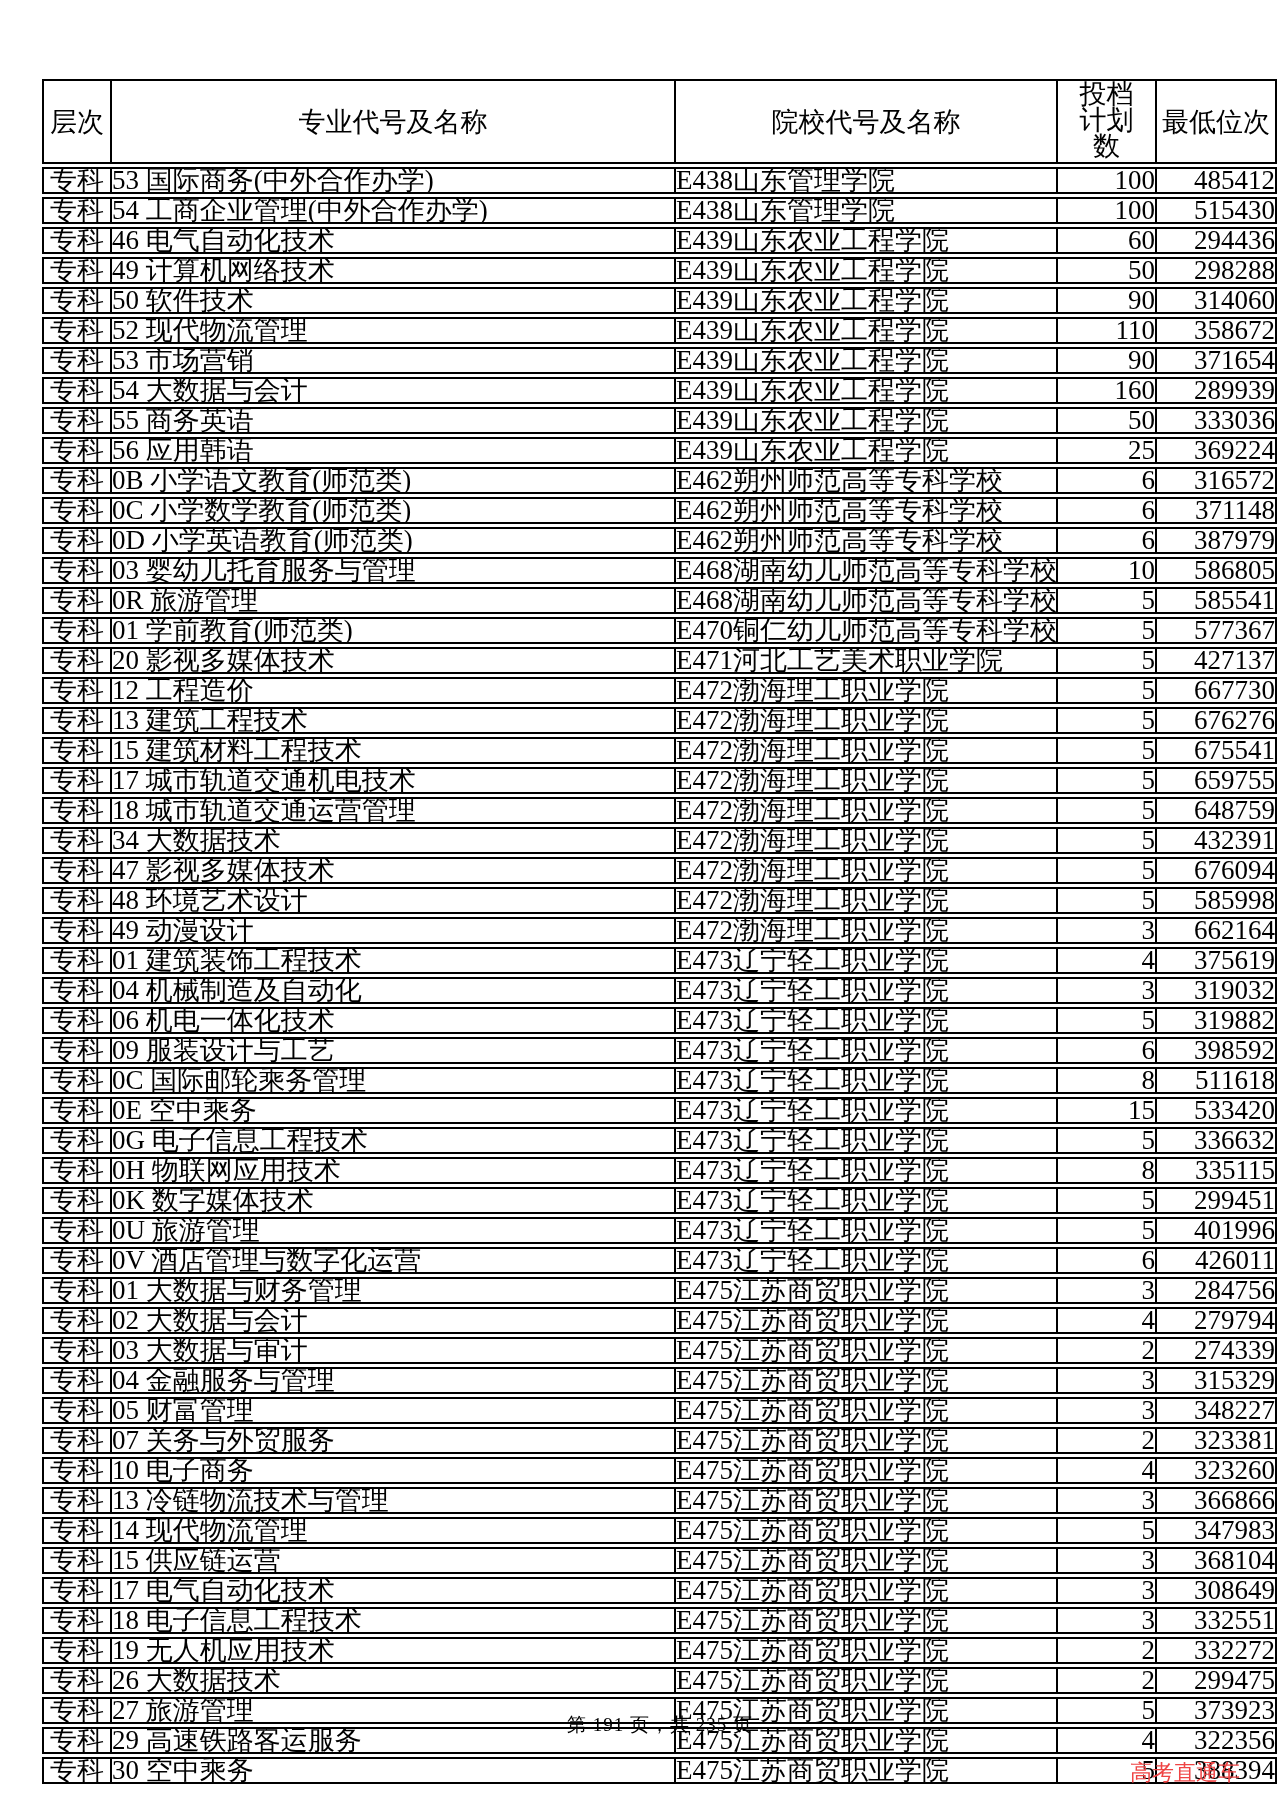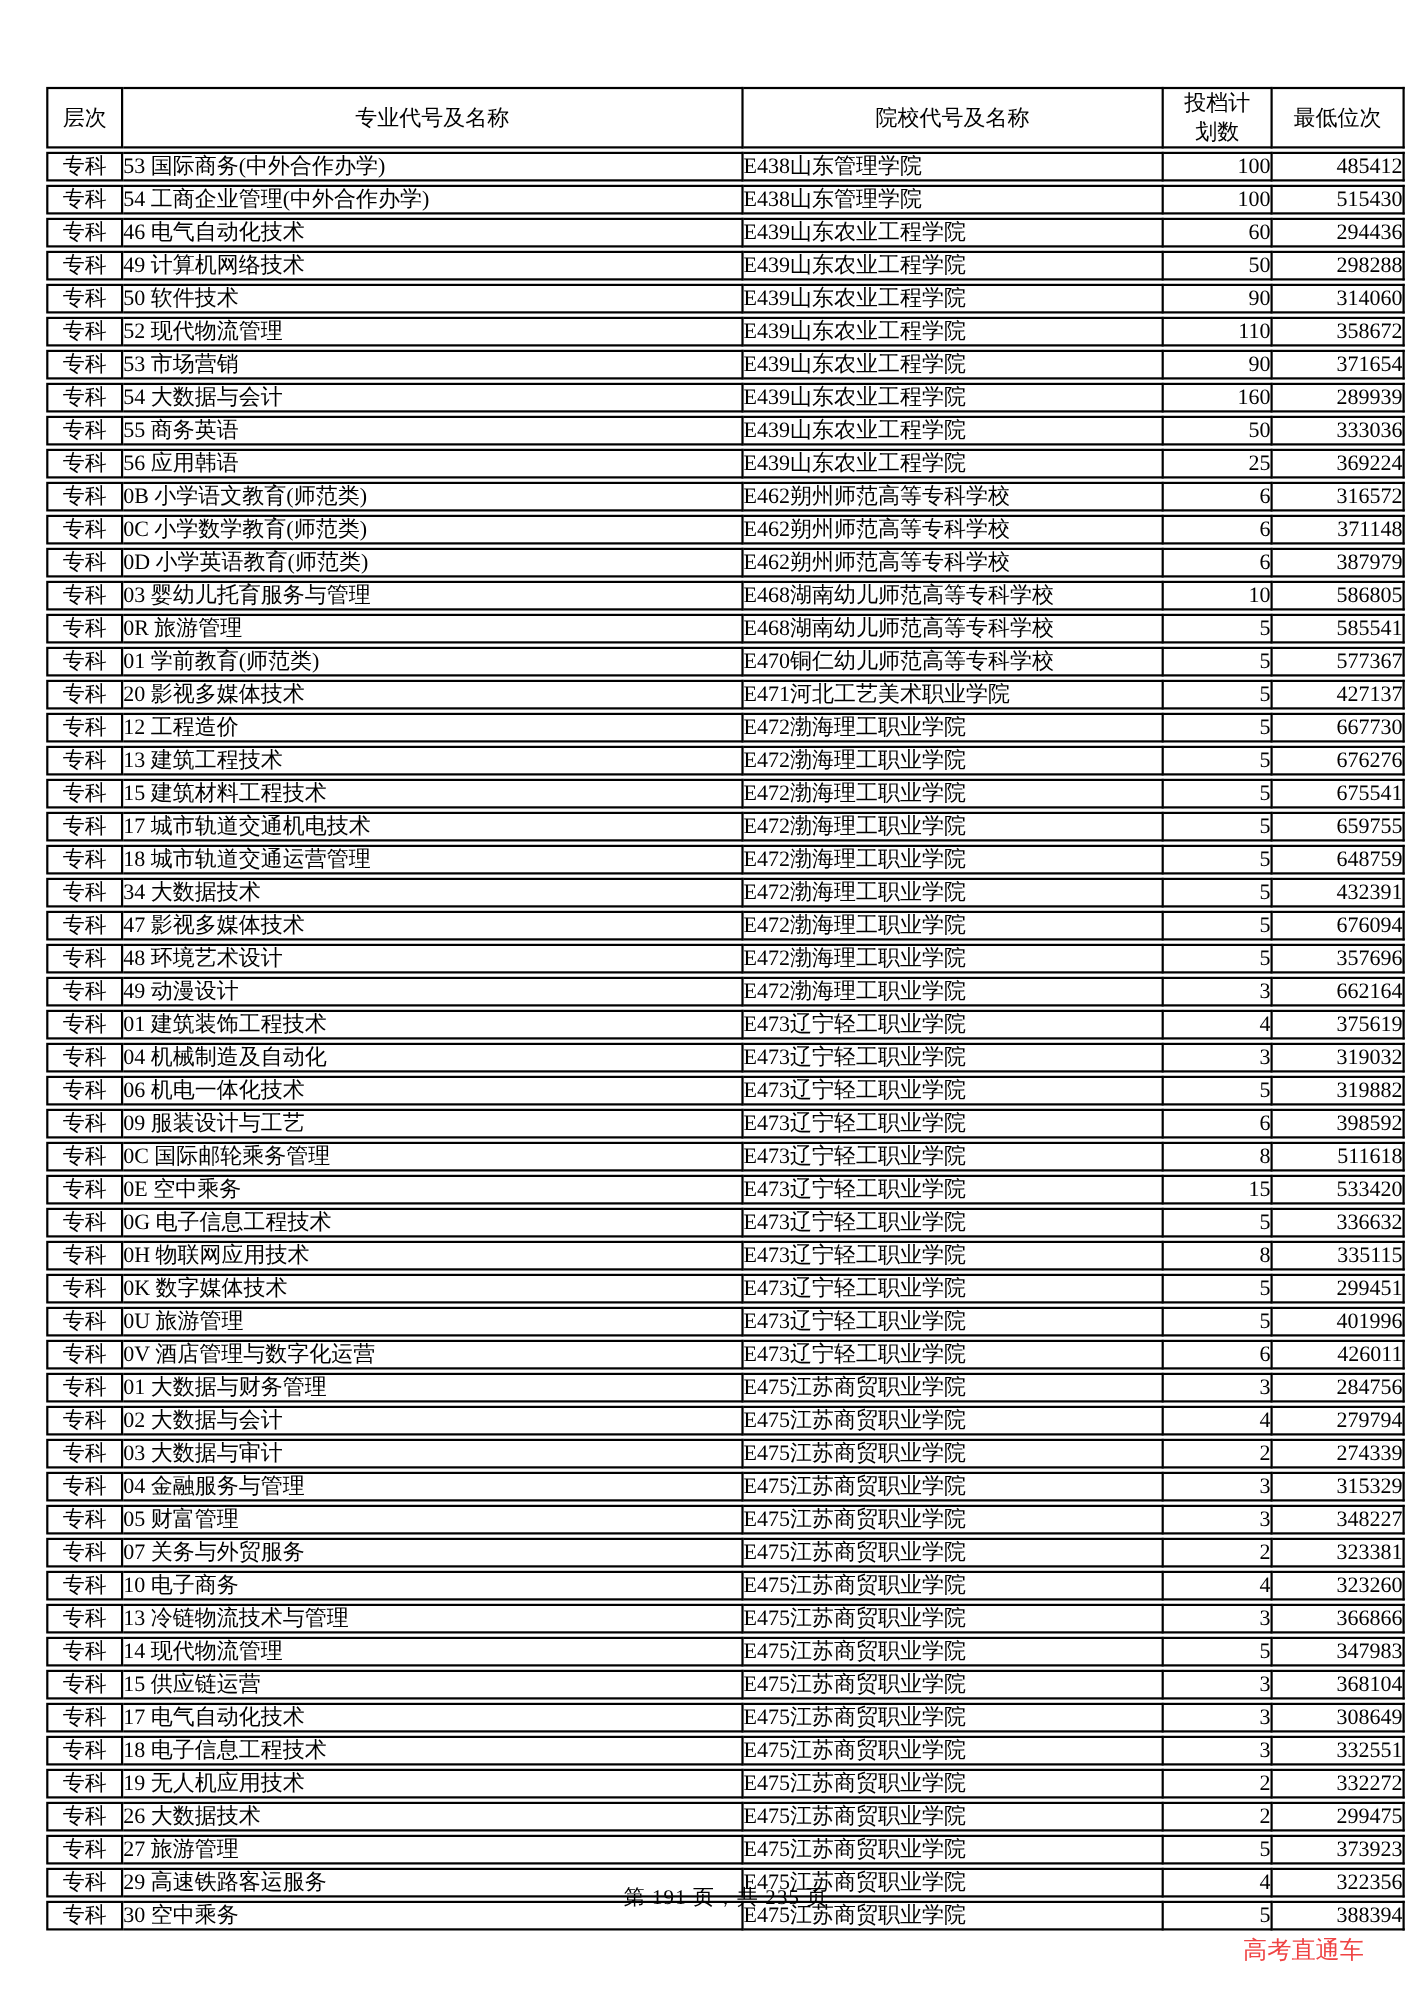--- a/index.html
+++ b/index.html
@@ -28,21 +28,21 @@
     white-space: nowrap;
   }
   table.adm {
     position: absolute;
     left: 42px;
     top: 76px;
     width: 1200px;
     table-layout: fixed;
     border-collapse: separate;
     border-spacing: 0 3px;
-    font-size: 20px;
+    font-size: 27px;
   }
   table.adm th, table.adm td {
     border-top: 2px solid #000;
     border-bottom: 2px solid #000;
     border-right: 2px solid #000;
     padding: 0;
     vertical-align: middle;
     overflow: hidden;
     white-space: nowrap;
   }
@@ -282,21 +282,21 @@
           <td class="col-major">47 影视多媒体技术</td>
           <td class="col-college">E472渤海理工职业学院</td>
           <td class="col-plan">5</td>
           <td class="col-rank">676094</td>
         </tr>
         <tr>
           <td class="col-level">专科</td>
           <td class="col-major">48 环境艺术设计</td>
           <td class="col-college">E472渤海理工职业学院</td>
           <td class="col-plan">5</td>
-          <td class="col-rank">357696</td>
+          <td class="col-rank">585998</td>
         </tr>
         <tr>
           <td class="col-level">专科</td>
           <td class="col-major">49 动漫设计</td>
           <td class="col-college">E472渤海理工职业学院</td>
           <td class="col-plan">3</td>
           <td class="col-rank">662164</td>
         </tr>
         <tr>
           <td class="col-level">专科</td>

